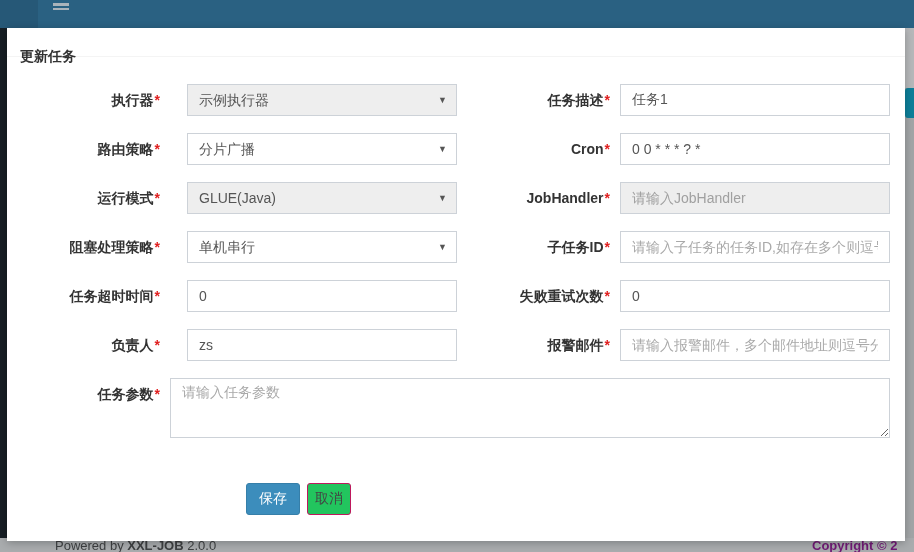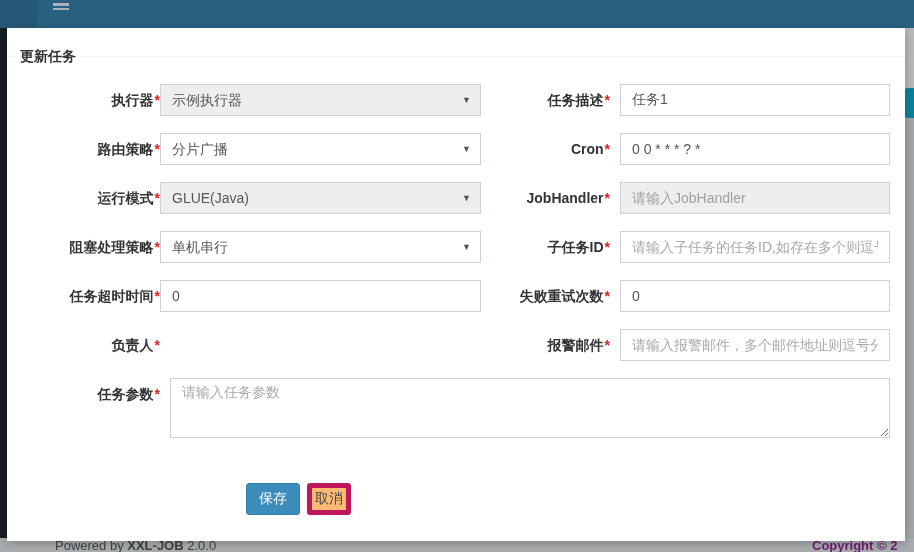--- a/index.html
+++ b/index.html
@@ -31,42 +31,42 @@
   .modal-header { position:absolute; left:0; top:0; width:100%; height:29px; border-bottom:1px solid #f4f4f4; }
   .modal-title { position:absolute; left:13px; top:20px; font-size:14px; color:#333;font-weight:bold; }
 
   .row { position:absolute; left:0; width:898px; height:32px; }
   .lbl { position:absolute; height:32px; line-height:32px; font-size:14px; font-weight:bold; color:#333; text-align:right; }
   .lbl.l { left:13px; width:140px; }
   .lbl.r { left:462px; width:141px; }
   .req { color:#e02020; margin-left:1px; }
 
   .field { position:absolute; top:0; height:32px; }
-  .field.l { left:153px; width:321px; }
+  .field.l { left:180px; width:270px; }
   .field.r { left:613px; width:270px;border-radius:16px; }
 
   .inp, .sel { width:100%; height:32px; border:1px solid #cdd2d8; background:#fff; font-size:14px; color:#555;
     padding:0 11px; font-family:"Liberation Sans","DejaVu Sans",sans-serif; }
   .inp::placeholder { color:#a9a9a9; opacity:1; }
   .sel { position:relative; line-height:30px; cursor:pointer; white-space:nowrap; overflow:hidden; }
   .sel .caret { position:absolute; right:9px; top:0; line-height:30px; font-size:9px; color:#555; }
   .disabled { background:#eee !important; cursor:default; }
   .inp.disabled::placeholder { color:#a0a0a0; }
 
   .ta-row { position:absolute; left:0; top:350px; width:898px; height:60px; }
   .ta { position:absolute; left:163px; top:0; width:720px; height:60px; border:1px solid #cdd2d8;
     font-size:14px; color:#555; padding:5px 11px; resize:both;
     font-family:"Liberation Sans","DejaVu Sans",sans-serif; }
   .ta::placeholder { color:#a9a9a9; opacity:1; }
 
   .btn-row { position:absolute; left:0; top:455px; width:898px; height:32px; }
   .btn { height:32px; font-size:14px; border-radius:3px; cursor:pointer; display:inline-block;
     font-family:"Liberation Sans","DejaVu Sans",sans-serif; }
   .btn-save { position:absolute; left:239px; width:54px; background:#3c8dbc; border:1px solid #367fa9; color:#fff; }
-  .btn-cancel { position:absolute; left:300px; width:44px; background:#fdba74; border:5px solid #be185d; color:#444; }
+  .btn-cancel { position:absolute; left:300px; width:44px; background:#22c55e; border:1px solid #be185d; color:#444; }
 </style>
 </head>
 <body>
 
 <div class="stage">
 
   <div class="navbar">
     <div class="logo-block"></div>
     <div class="hamburger">
       <span></span>
@@ -129,20 +129,21 @@
 
     <div class="row" style="top:252px">
       <label class="lbl l"><span>任务超时时间</span><span class="req">*</span></label>
       <div class="field l"><input class="inp" value="0" style=""></div>
       <label class="lbl r"><span>失败重试次数</span><span class="req">*</span></label>
       <div class="field r"><input class="inp" value="0" style=""></div>
     </div>
 
     <div class="row" style="top:301px">
       <label class="lbl l"><span>负责人</span><span class="req">*</span></label>
+      <div class="field l"><input class="inp" value="zs" style=""></div>
       <label class="lbl r"><span>报警邮件</span><span class="req">*</span></label>
       <div class="field r"><input class="inp" placeholder="请输入报警邮件，多个邮件地址则逗号分隔" style=""></div>
     </div>
 
     <div class="ta-row">
       <label class="lbl l"><span>任务参数</span><span class="req">*</span></label>
       <textarea class="ta" placeholder="请输入任务参数" style=""></textarea>
     </div>
 
     <div class="btn-row">

